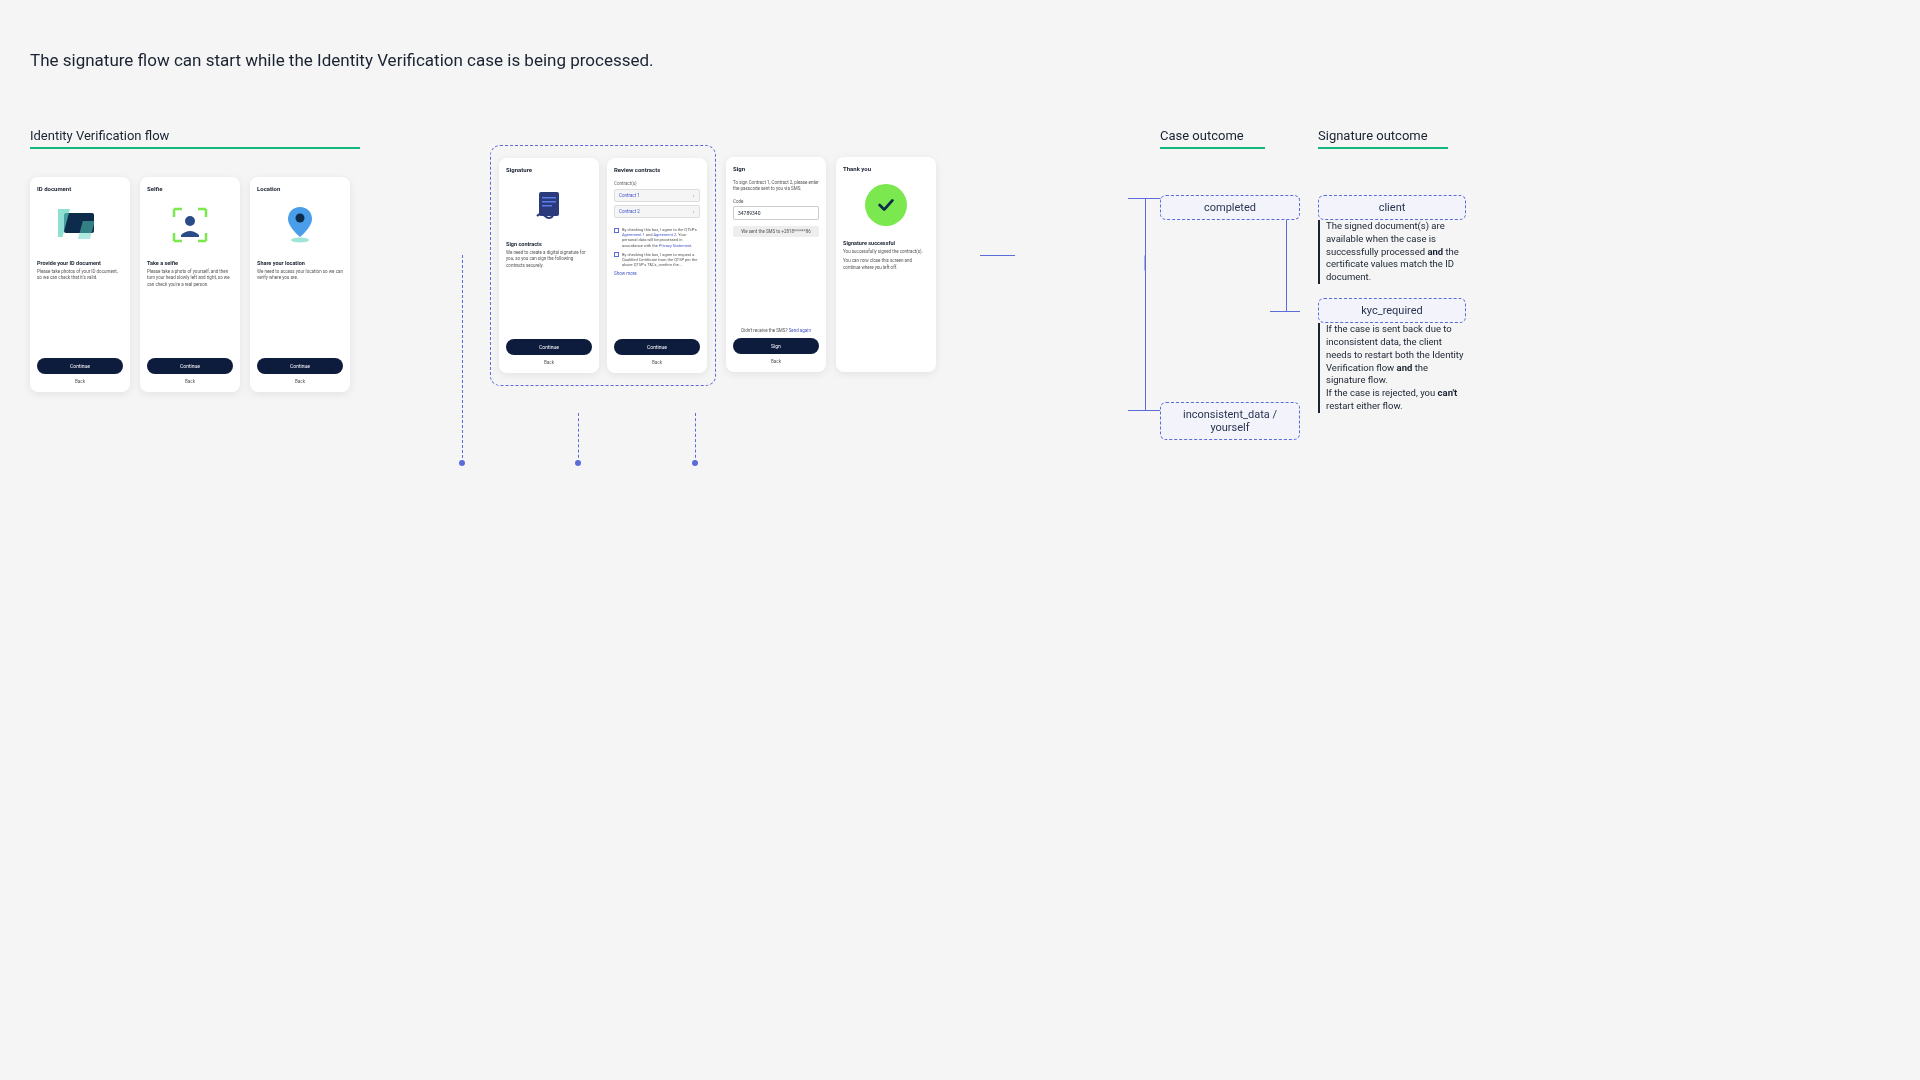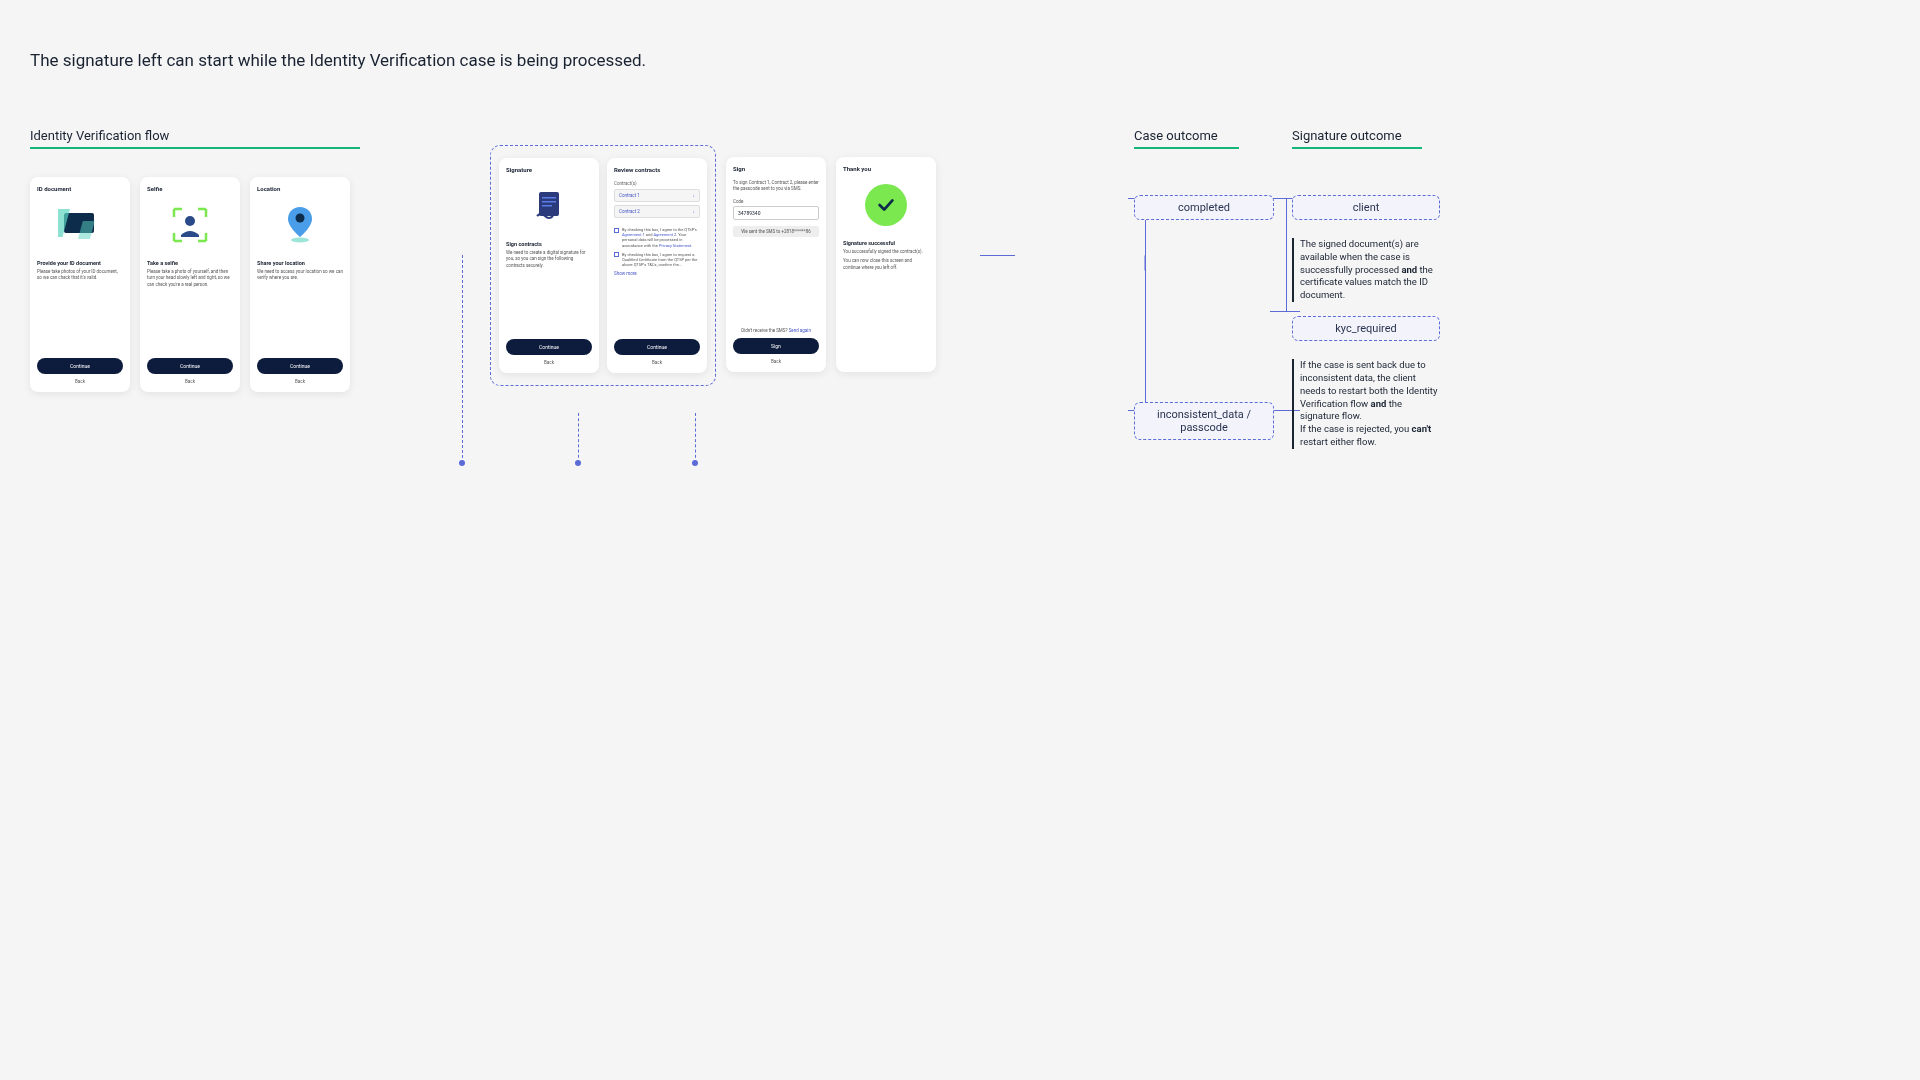--- a/index.html
+++ b/index.html
@@ -8,41 +8,41 @@
 .title{font-size:36px;font-weight:500;color:#101c2e;margin-bottom:14px}
 .subtitle{font-size:17px;color:#1a2332;margin-bottom:55px}
 .subtitle b{font-weight:400}
 .sections{display:flex;gap:0}
 .section{position:relative}
 .sec-label{font-size:13px;color:#1a2332;margin-bottom:8px;border-bottom:2px solid #15b67c;padding-bottom:4px;display:inline-block}
 .idv-section{width:440px}
 .idv-section .sec-label{width:330px}
 .sig-section{width:560px;margin-left:20px}
 .sig-section .sec-label{width:455px}
-.outcome-col{margin-left:84px}
+.outcome-col{margin-left:110px}
 .case-col{width:140px}
 .case-col .sec-label{width:105px}
 .sigout-col{width:148px;margin-left:18px}
 .sigout-col .sec-label{width:130px}
 .cards{display:flex;gap:10px;margin-top:20px;position:relative}
 .phone{width:100px;height:215px;background:#fff;border-radius:8px;box-shadow:0 2px 8px rgba(0,0,0,0.08);padding:8px 7px;display:flex;flex-direction:column;font-size:5px;position:relative}
 .ph-title{font-size:6px;font-weight:700;color:#1a2332;margin-bottom:8px}
 .ph-illus{height:50px;display:flex;align-items:center;justify-content:center;margin-bottom:10px}
 .ph-heading{font-size:5.5px;font-weight:700;margin-bottom:3px}
 .ph-body{font-size:4.5px;color:#555;line-height:1.4}
 .ph-spacer{flex:1}
 .ph-btn{background:#0d1b3d;color:#fff;border-radius:20px;padding:5px 0;text-align:center;font-size:5px;margin-bottom:5px}
 .ph-back{text-align:center;font-size:4.5px;color:#555}
 .sig-group{border:1px dashed #5b6cd9;border-radius:10px;padding:12px 8px;display:flex;gap:8px;position:relative}
 .state-box{border:1px dashed #5b6cd9;background:#f3f4fb;border-radius:6px;padding:6px 10px;font-size:11px;text-align:center;color:#2a3450}
 .pending-box{position:absolute;left:985px;top:120px;width:110px}
 .outcome-box{border:1px dashed #5b6cd9;background:#f3f4fb;border-radius:6px;padding:5px 8px;font-size:11px;text-align:center;color:#2a3450;margin-bottom:0}
 .outcome-stack{margin-top:20px}
 .outc-item{margin-bottom:14px}
-.outc-text{font-size:9.5px;line-height:1.35;color:#1a2332;padding-left:6px;border-left:2px solid #1a2332;margin-top:18px}
+.outc-text{font-size:9.5px;line-height:1.35;color:#1a2332;padding-left:6px;border-left:2px solid #1a2332;margin-top:0}
 .outc-text b{font-weight:700}
 .pending-text{font-size:10px;line-height:1.4;margin-top:12px;color:#1a2332;width:110px}
 .notes{position:relative;margin-top:10px}
 .note{position:absolute;font-size:9.5px;line-height:1.35;color:#1a2332;width:95px;padding-left:6px;border-left:2px solid #1a2332}
 .note b{font-weight:700}
 .contract-row{background:#f5f5f5;border:0.5px solid #ddd;border-radius:2px;padding:3px 4px;font-size:4.5px;display:flex;justify-content:space-between;margin-bottom:3px;color:#3a3a3a}
 .contract-row.link{color:#4556c7}
 .chk-row{display:flex;gap:3px;font-size:4px;color:#555;line-height:1.3;margin-bottom:4px}
 .chkbox{width:5px;height:5px;border:0.7px solid #5b6cd9;flex-shrink:0;margin-top:0.5px}
 .input-box{border:0.5px solid #ccc;border-radius:2px;padding:3px 4px;font-size:5px;margin-bottom:6px}
@@ -51,21 +51,21 @@
 .success-circle svg{width:22px;height:22px}
 .vline{position:absolute;width:0;border-left:1px dashed #5b6cd9}
 .hline{position:absolute;height:0;border-top:1px solid #5b6cd9}
 .dot{position:absolute;width:6px;height:6px;background:#5b6cd9;border-radius:50%}
 </style>
 </head>
 <body>
 
 <div class="page">
   <p class="subtitle">
-    <span>The signature left can start </span><b>while</b><span> the Identity Verification case is being processed.</span>
+    <span>The signature flow can start </span><b>while</b><span> the Identity Verification case is being processed.</span>
   </p>
 
   <div class="sections" style="position:relative">
 
     <div class="vline" style="left:432px;top:130px;height:208px"></div>
     <div class="dot" style="left:429px;top:335px"></div>
     <div class="vline" style="left:548px;top:288px;height:50px"></div>
     <div class="dot" style="left:545px;top:335px"></div>
     <div class="vline" style="left:665px;top:288px;height:50px"></div>
     <div class="dot" style="left:662px;top:335px"></div>
@@ -211,21 +211,21 @@
       </div>
     </div>
 
 
     <div class="section outcome-col case-col">
       <div class="sec-label">Case outcome</div>
       <div class="outcome-stack">
         <div style="height:18px"></div>
         <div class="outcome-box">completed</div>
         <div style="height:182px"></div>
-        <div class="outcome-box">inconsistent_data / passcode</div>
+        <div class="outcome-box">inconsistent_data / yourself</div>
       </div>
     </div>
 
     <div class="section sigout-col">
       <div class="sec-label">Signature outcome</div>
       <div class="outcome-stack">
         <div style="height:18px"></div>
         <div class="outc-item">
           <div class="outcome-box">client</div>
           <div class="outc-text"><span>The signed document(s) are available when the case is successfully processed </span><b>and</b><span> the certificate values match the ID document.</span></div>

